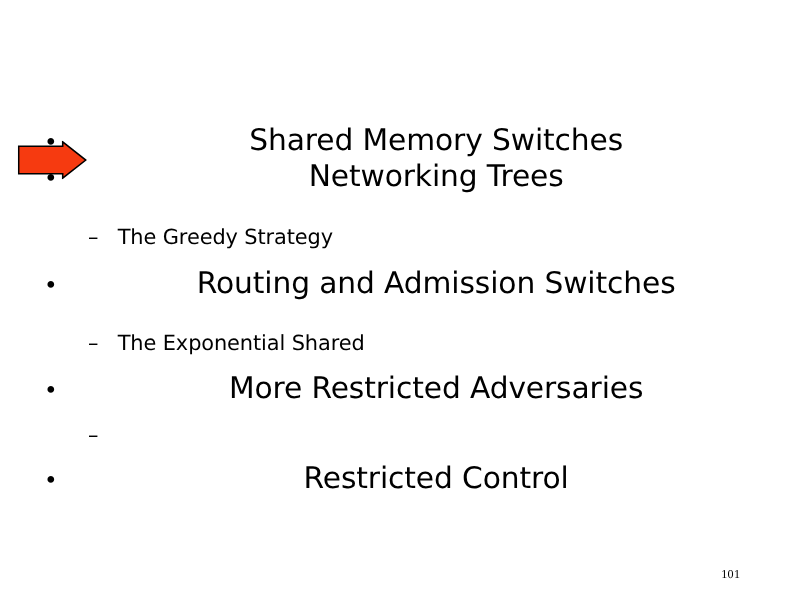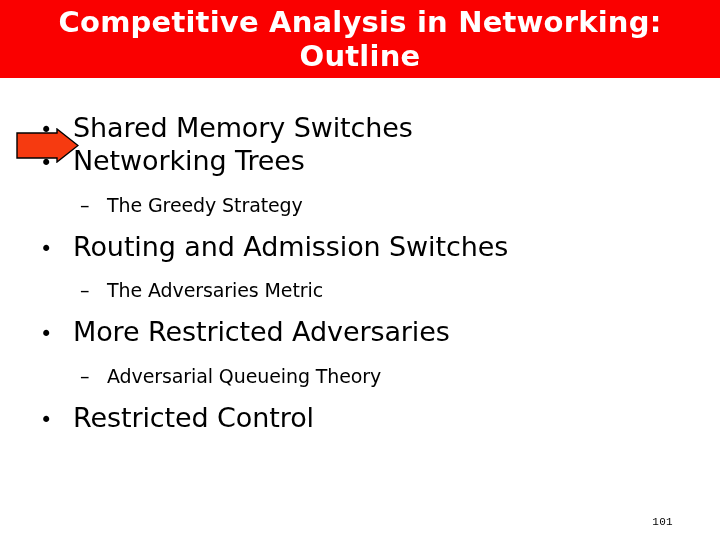--- a/index.html
+++ b/index.html
@@ -74,37 +74,39 @@
   .lvl1 .marker {
     width: 33px;
     flex: 0 0 33px;
     font-size: 21px;
     line-height: 1;
     color: #000000;
   }
   .lvl1 .txt {
     flex: 1 1 auto;
     letter-spacing: -0.1px;
+    text-align: center;
   }
 
   
   .lvl2 {
     padding-left: 80px;
     font-size: 19px;
     line-height: 1.2;
   }
   .lvl2 .marker {
     width: 27px;
     flex: 0 0 27px;
     font-size: 19px;
     line-height: 1;
   }
   .lvl2 .txt {
     flex: 1 1 auto;
     letter-spacing: -0.1px;
+    margin-top: 11px;
   }
 
   
   .gap-a { margin-top: 17px; }
   .gap-b { margin-top: 14px; }
   .gap-c { margin-top: 14px; }
 
   
   #pointer-arrow {
     position: absolute;
@@ -113,35 +115,31 @@
     width: 63px;
     height: 35px;
   }
   #pointer-arrow svg { display: block; }
 
   
   #page-number {
     position: absolute;
     right: 47px;
     top: 516px;
-    font-family: Liberation Mono, monospace;
+    font-family: Liberation Serif, serif;
     font-size: 11px;
     color: #000000;
     letter-spacing: 0.3px;
   }
 </style>
 </head>
 <body>
 
 <div id="slide">
 
-  <div id="title-banner">
-    <h1 id="title-text">Competitive Analysis in Networking:
-Outline</h1>
-  </div>
 
   <div id="outline">
 
     <div class="line lvl1">
       <span class="marker">•</span>
       <span class="txt">Shared Memory Switches</span>
     </div>
 
     <div class="line lvl1">
       <span class="marker">•</span>
@@ -153,31 +151,30 @@
       <span class="txt">The Greedy Strategy</span>
     </div>
 
     <div class="line lvl1 gap-b">
       <span class="marker">•</span>
       <span class="txt">Routing and Admission Switches</span>
     </div>
 
     <div class="line lvl2 gap-a">
       <span class="marker">–</span>
-      <span class="txt">The Adversaries Metric</span>
+      <span class="txt">The Exponential Shared</span>
     </div>
 
     <div class="line lvl1 gap-b">
       <span class="marker">•</span>
       <span class="txt">More Restricted Adversaries</span>
     </div>
 
     <div class="line lvl2 gap-a">
       <span class="marker">–</span>
-      <span class="txt">Adversarial Queueing Theory</span>
     </div>
 
     <div class="line lvl1 gap-c">
       <span class="marker">•</span>
       <span class="txt">Restricted Control</span>
     </div>
 
   </div>
 
   <div id="pointer-arrow">

